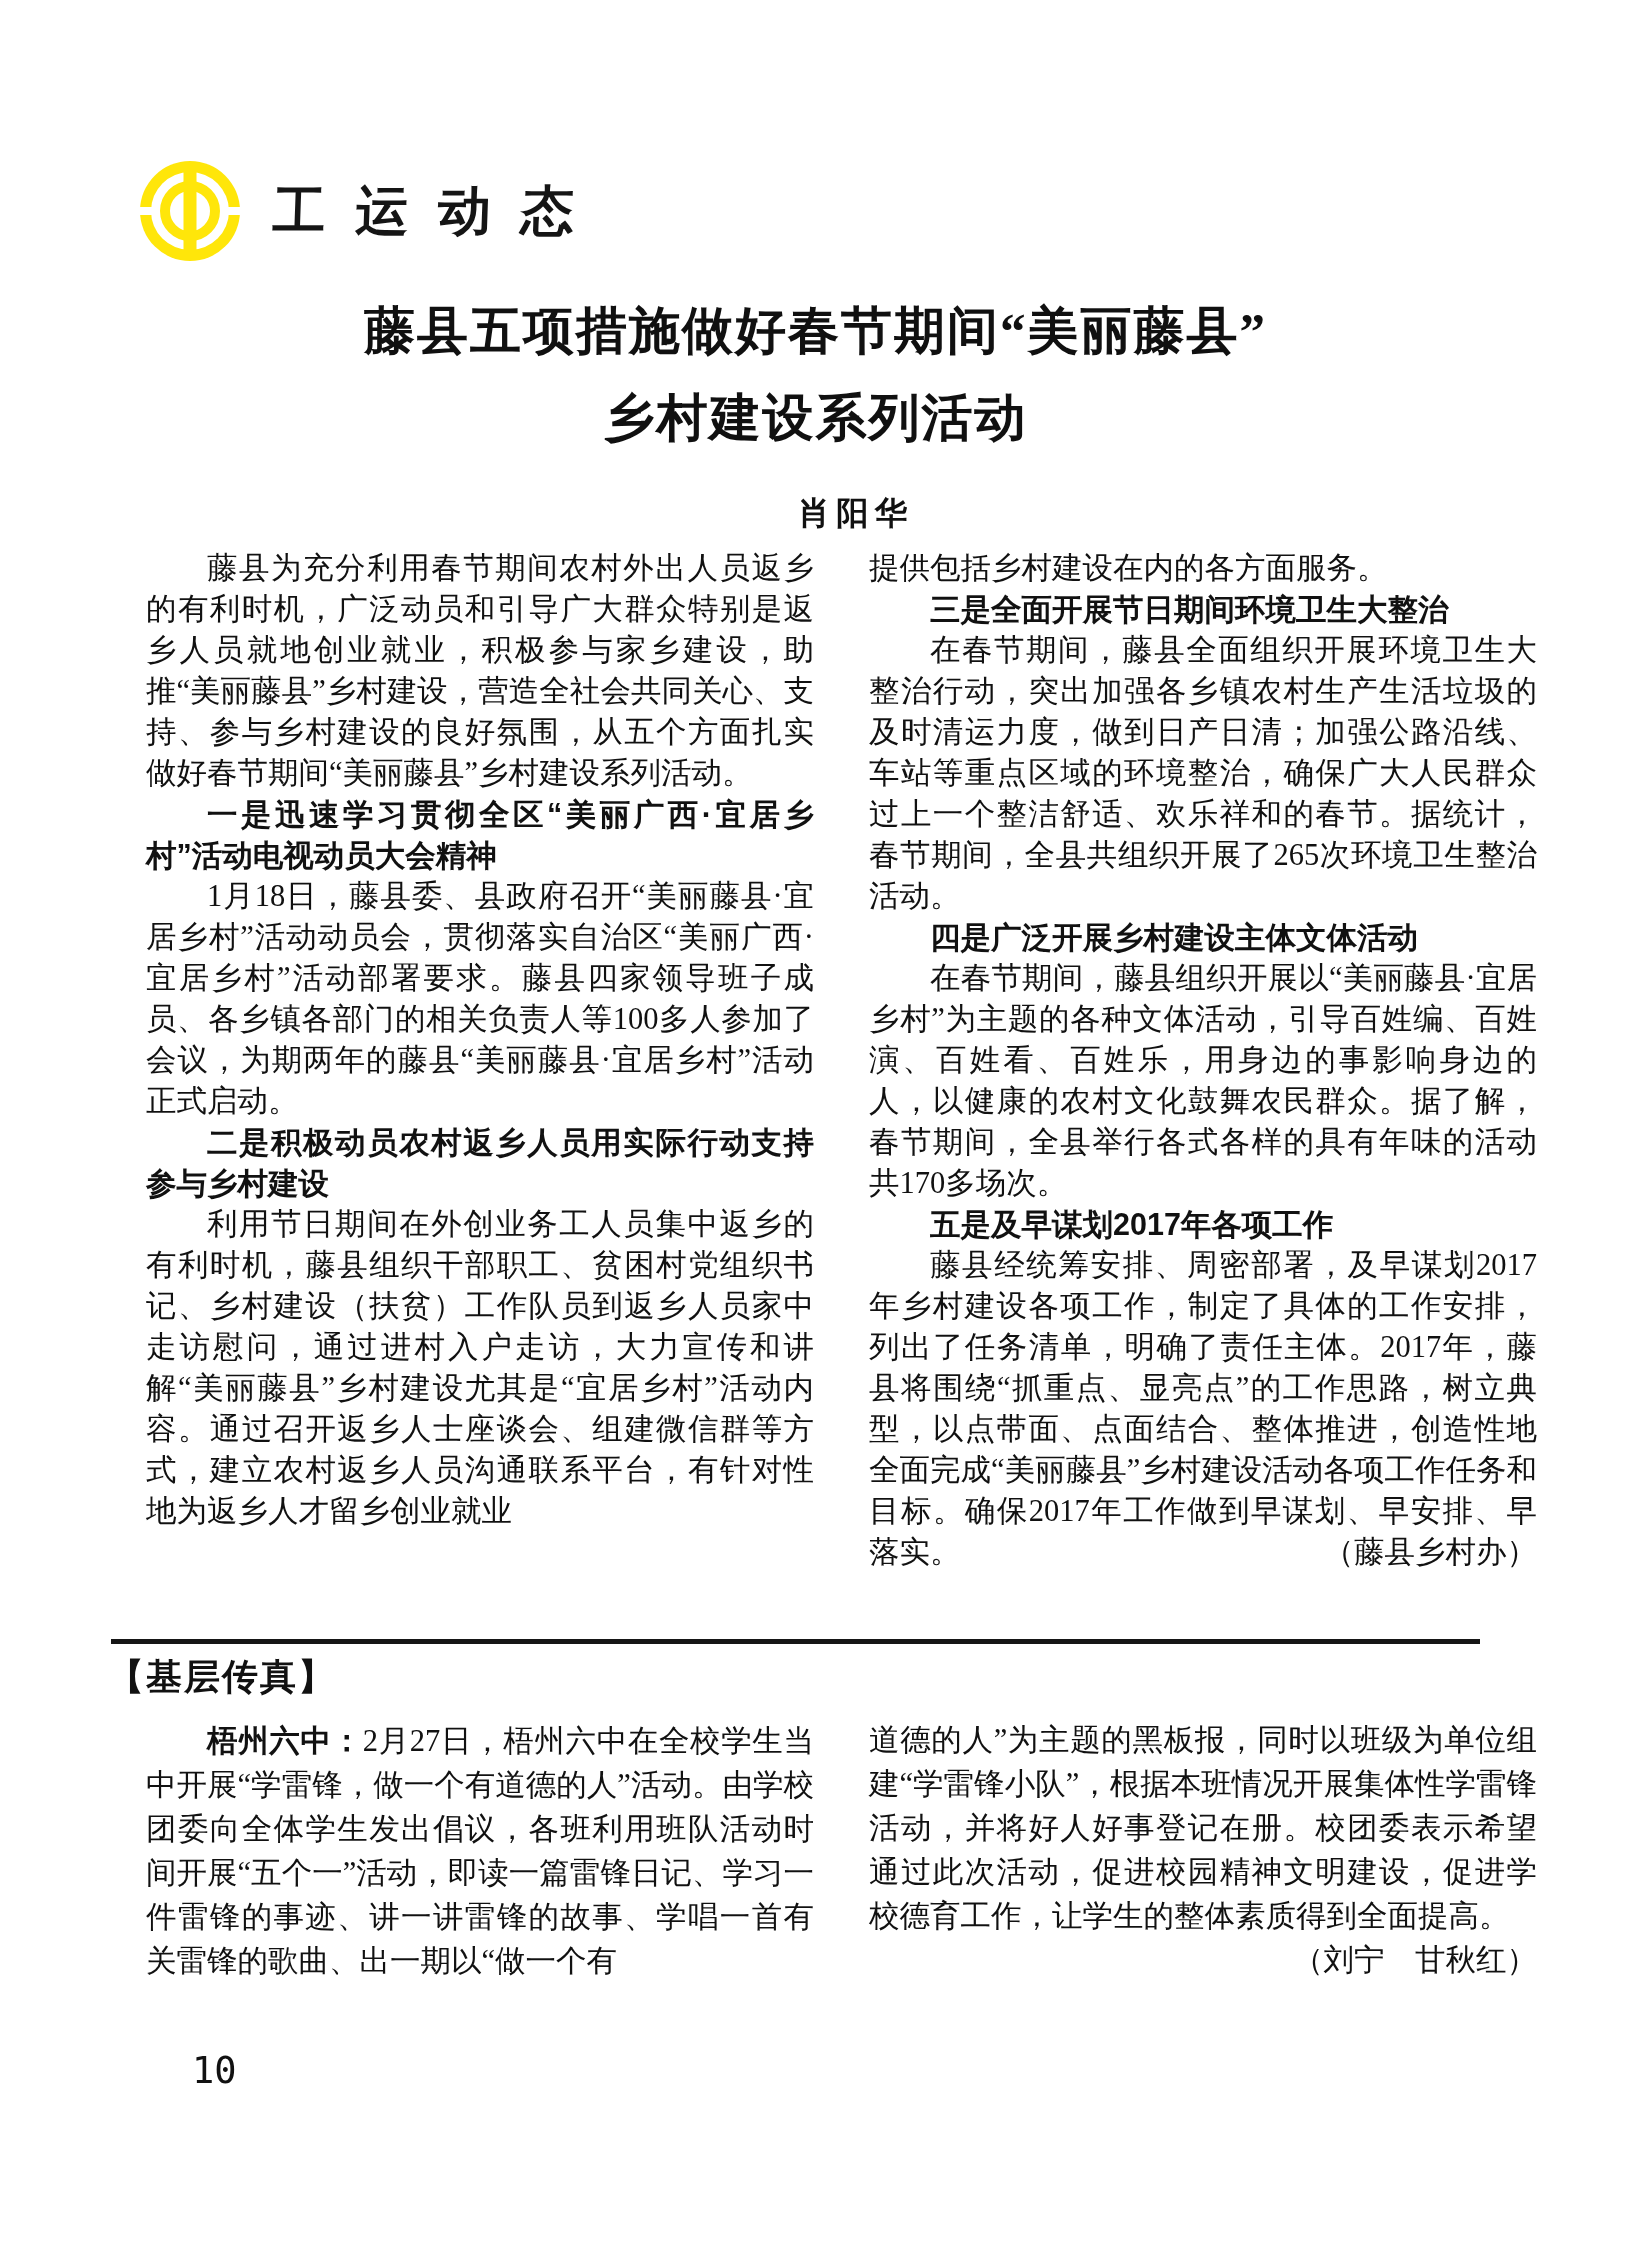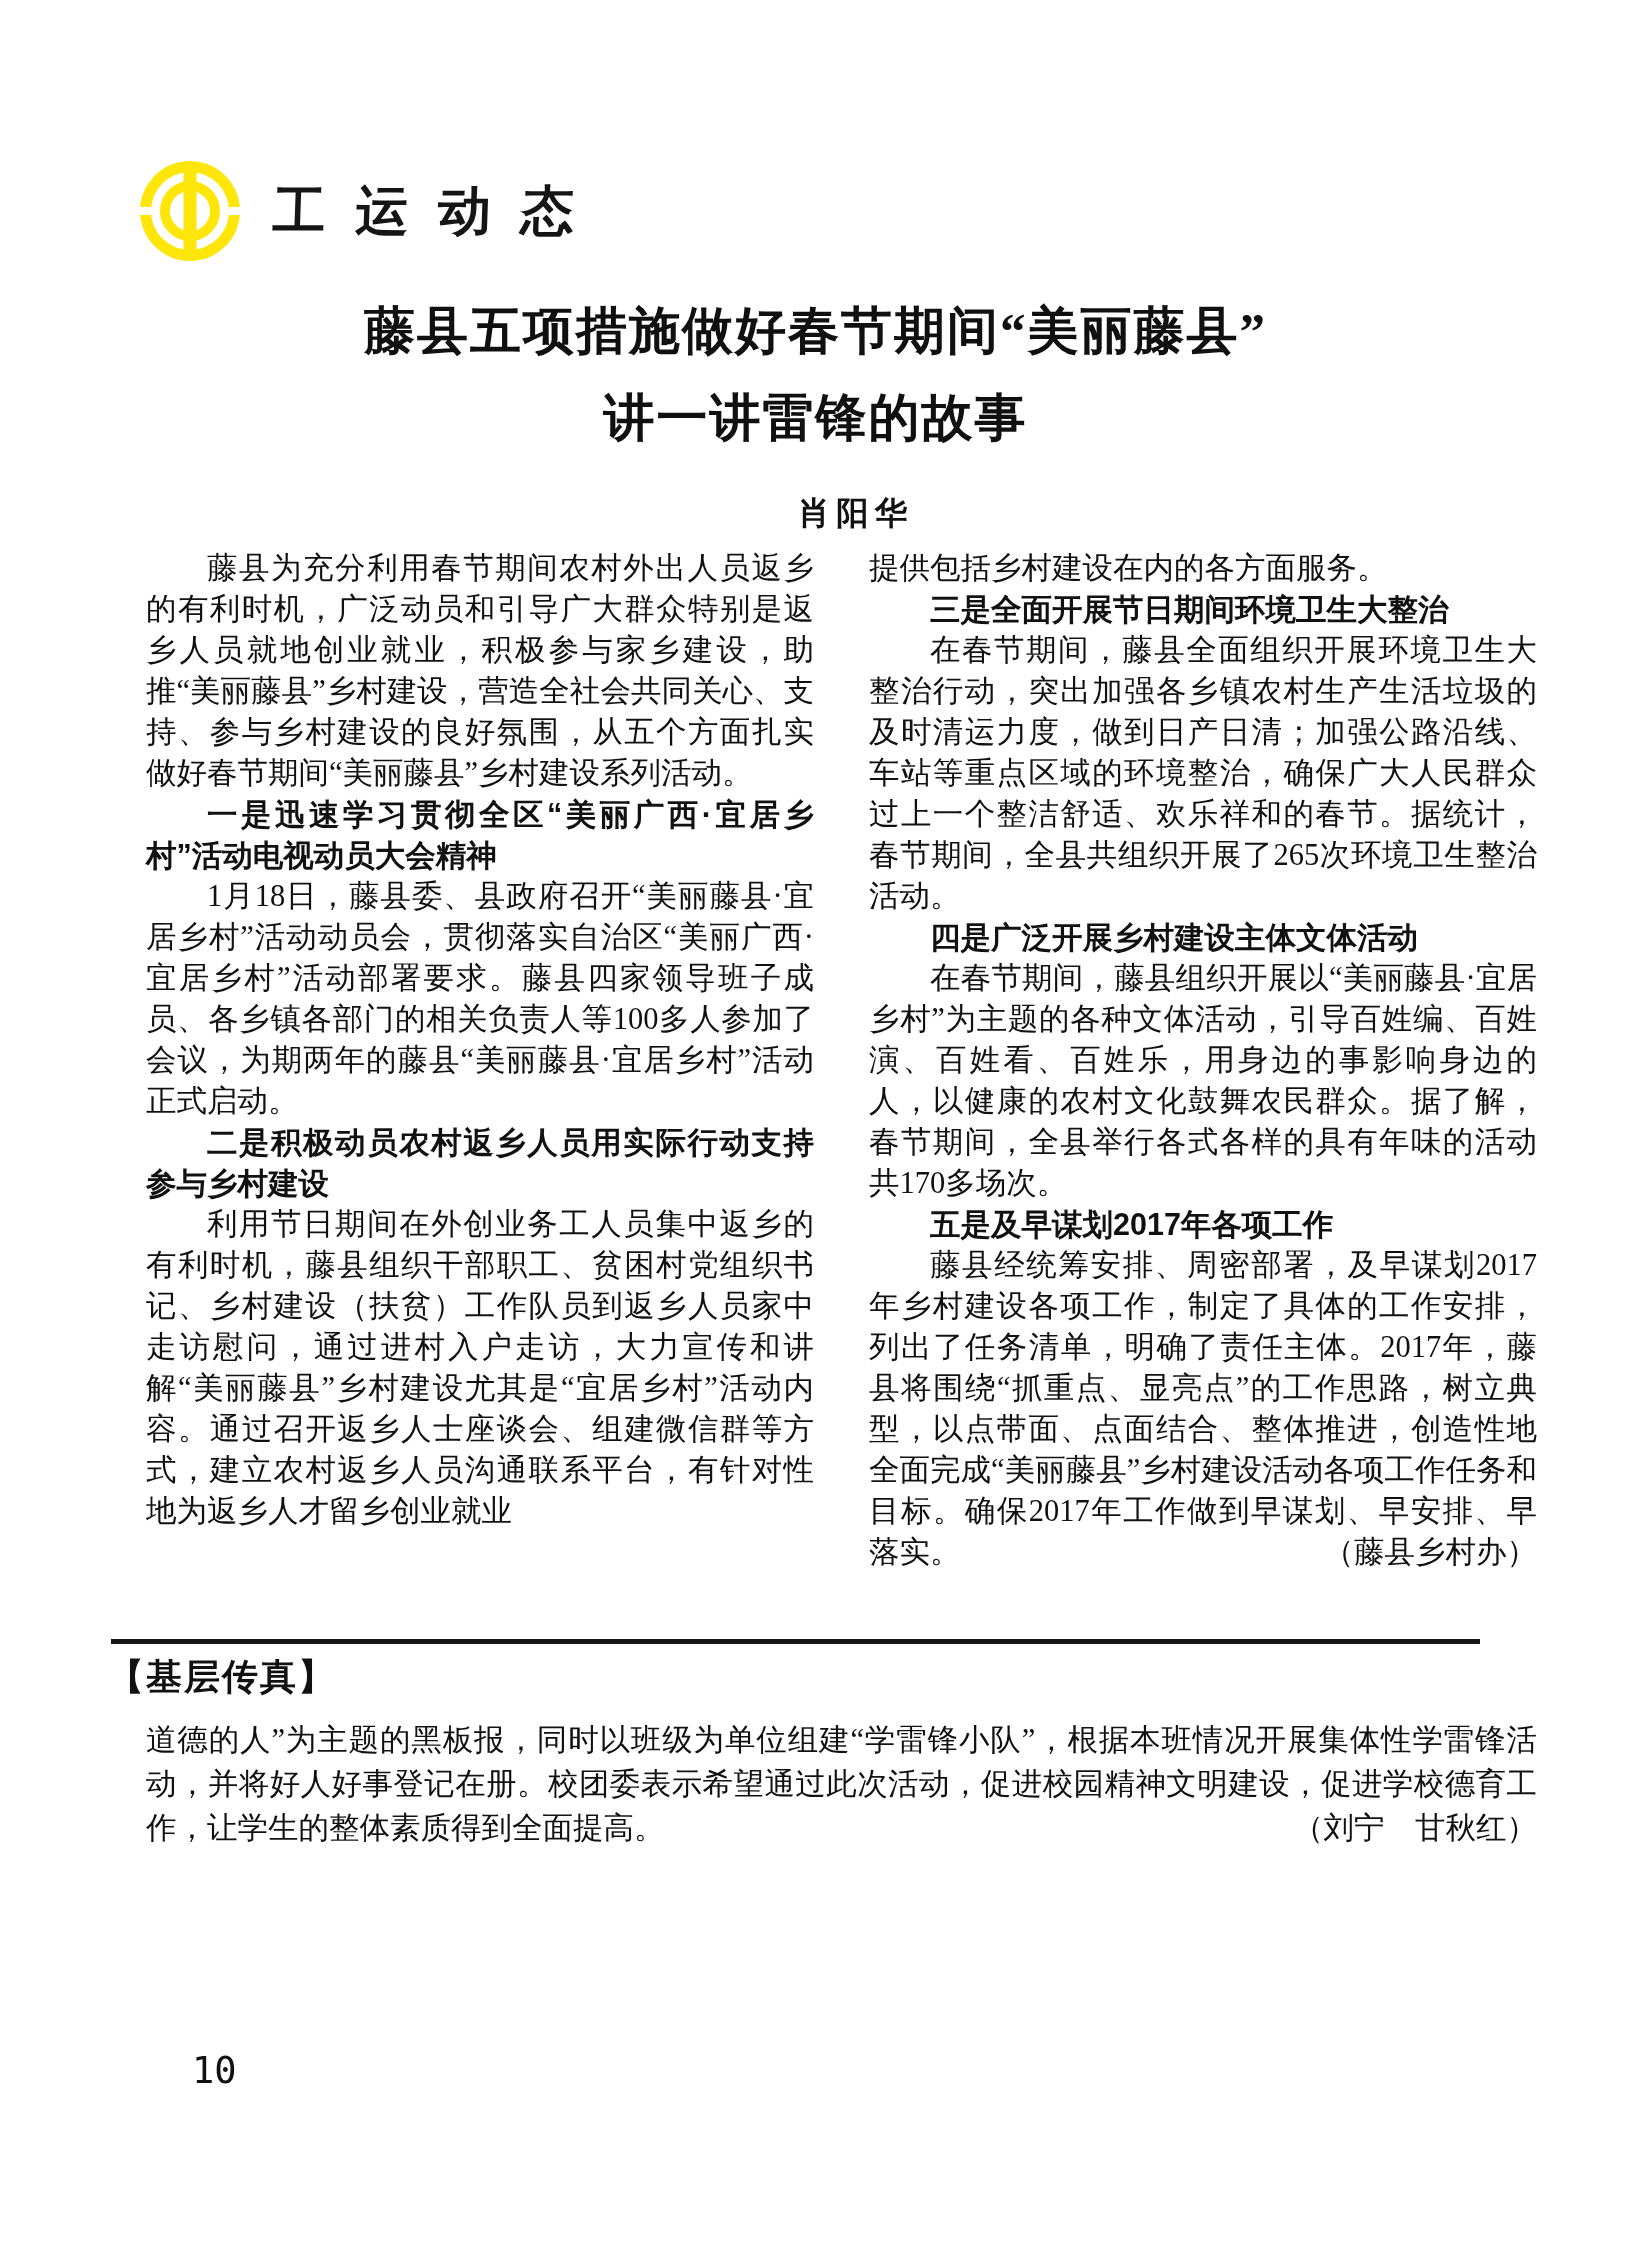--- a/index.html
+++ b/index.html
@@ -107,21 +107,21 @@
       <circle class="ys" cx="50" cy="50" r="25" fill="none" stroke-width="10"></circle>
       <rect class="y" x="43.5" y="9" width="13" height="82"></rect>
       <rect x="0" y="46" width="13" height="8" fill="#ffffff"></rect>
       <rect x="87" y="46" width="13" height="8" fill="#ffffff"></rect>
     </svg>
     <div class="masthead-label">工运动态</div>
   </div>
 
   <div class="title">
     <div>藤县五项措施做好春节期间“美丽藤县”</div>
-    <div>讲一讲雷锋的故事</div>
+    <div>乡村建设系列活动</div>
   </div>
 
   <div class="author">肖阳华</div>
 
   <div class="columns article-cols">
     <div class="col">
       <p class="indent">藤县为充分利用春节期间农村外出人员返乡的有利时机，广泛动员和引导广大群众特别是返乡人员就地创业就业，积极参与家乡建设，助推“美丽藤县”乡村建设，营造全社会共同关心、支持、参与乡村建设的良好氛围，从五个方面扎实做好春节期间“美丽藤县”乡村建设系列活动。</p>
       <p class="heading indent">一是迅速学习贯彻全区“美丽广西·宜居乡村”活动电视动员大会精神</p>
       <p class="indent">1月18日，藤县委、县政府召开“美丽藤县·宜居乡村”活动动员会，贯彻落实自治区“美丽广西·宜居乡村”活动部署要求。藤县四家领导班子成员、各乡镇各部门的相关负责人等100多人参加了会议，为期两年的藤县“美丽藤县·宜居乡村”活动正式启动。</p>
       <p class="heading indent">二是积极动员农村返乡人员用实际行动支持参与乡村建设</p>
@@ -136,20 +136,23 @@
       <p class="heading indent">五是及早谋划2017年各项工作</p>
       <p class="indent"><span>藤县经统筹安排、周密部署，及早谋划2017年乡村建设各项工作，制定了具体的工作安排，列出了任务清单，明确了责任主体。2017年，藤县将围绕“抓重点、显亮点”的工作思路，树立典型，以点带面、点面结合、整体推进，创造性地全面完成“美丽藤县”乡村建设活动各项工作任务和目标。确保2017年工作做到早谋划、早安排、早落实。</span><span class="attribution">（藤县乡村办）</span></p>
     </div>
   </div>
 
   <div class="divider"></div>
   <div class="briefs-header">【基层传真】</div>
 
   <div class="columns brief-cols">
     <div class="col">
+      <p class="indent"><span class="lead-bold">梧州六中：</span><span>2月27日，梧州六中在全校学生当中开展“学雷锋，做一个有道德的人”活动。由学校团委向全体学生发出倡议，各班利用班队活动时间开展“五个一”活动，即读一篇雷锋日记、学习一件雷锋的事迹、讲一讲雷锋的故事、学唱一首有关雷锋的歌曲、出一期以“做一个有</span></p>
+    </div>
+    <div class="col">
       <p class="no-indent"><span>道德的人”为主题的黑板报，同时以班级为单位组建“学雷锋小队”，根据本班情况开展集体性学雷锋活动，并将好人好事登记在册。校团委表示希望通过此次活动，促进校园精神文明建设，促进学校德育工作，让学生的整体素质得到全面提高。</span><span class="attribution">（刘宁　甘秋红）</span></p>
     </div>
   </div>
 
   <div class="page-number">10</div>
 
 </div>
 
 
 </body></html>

